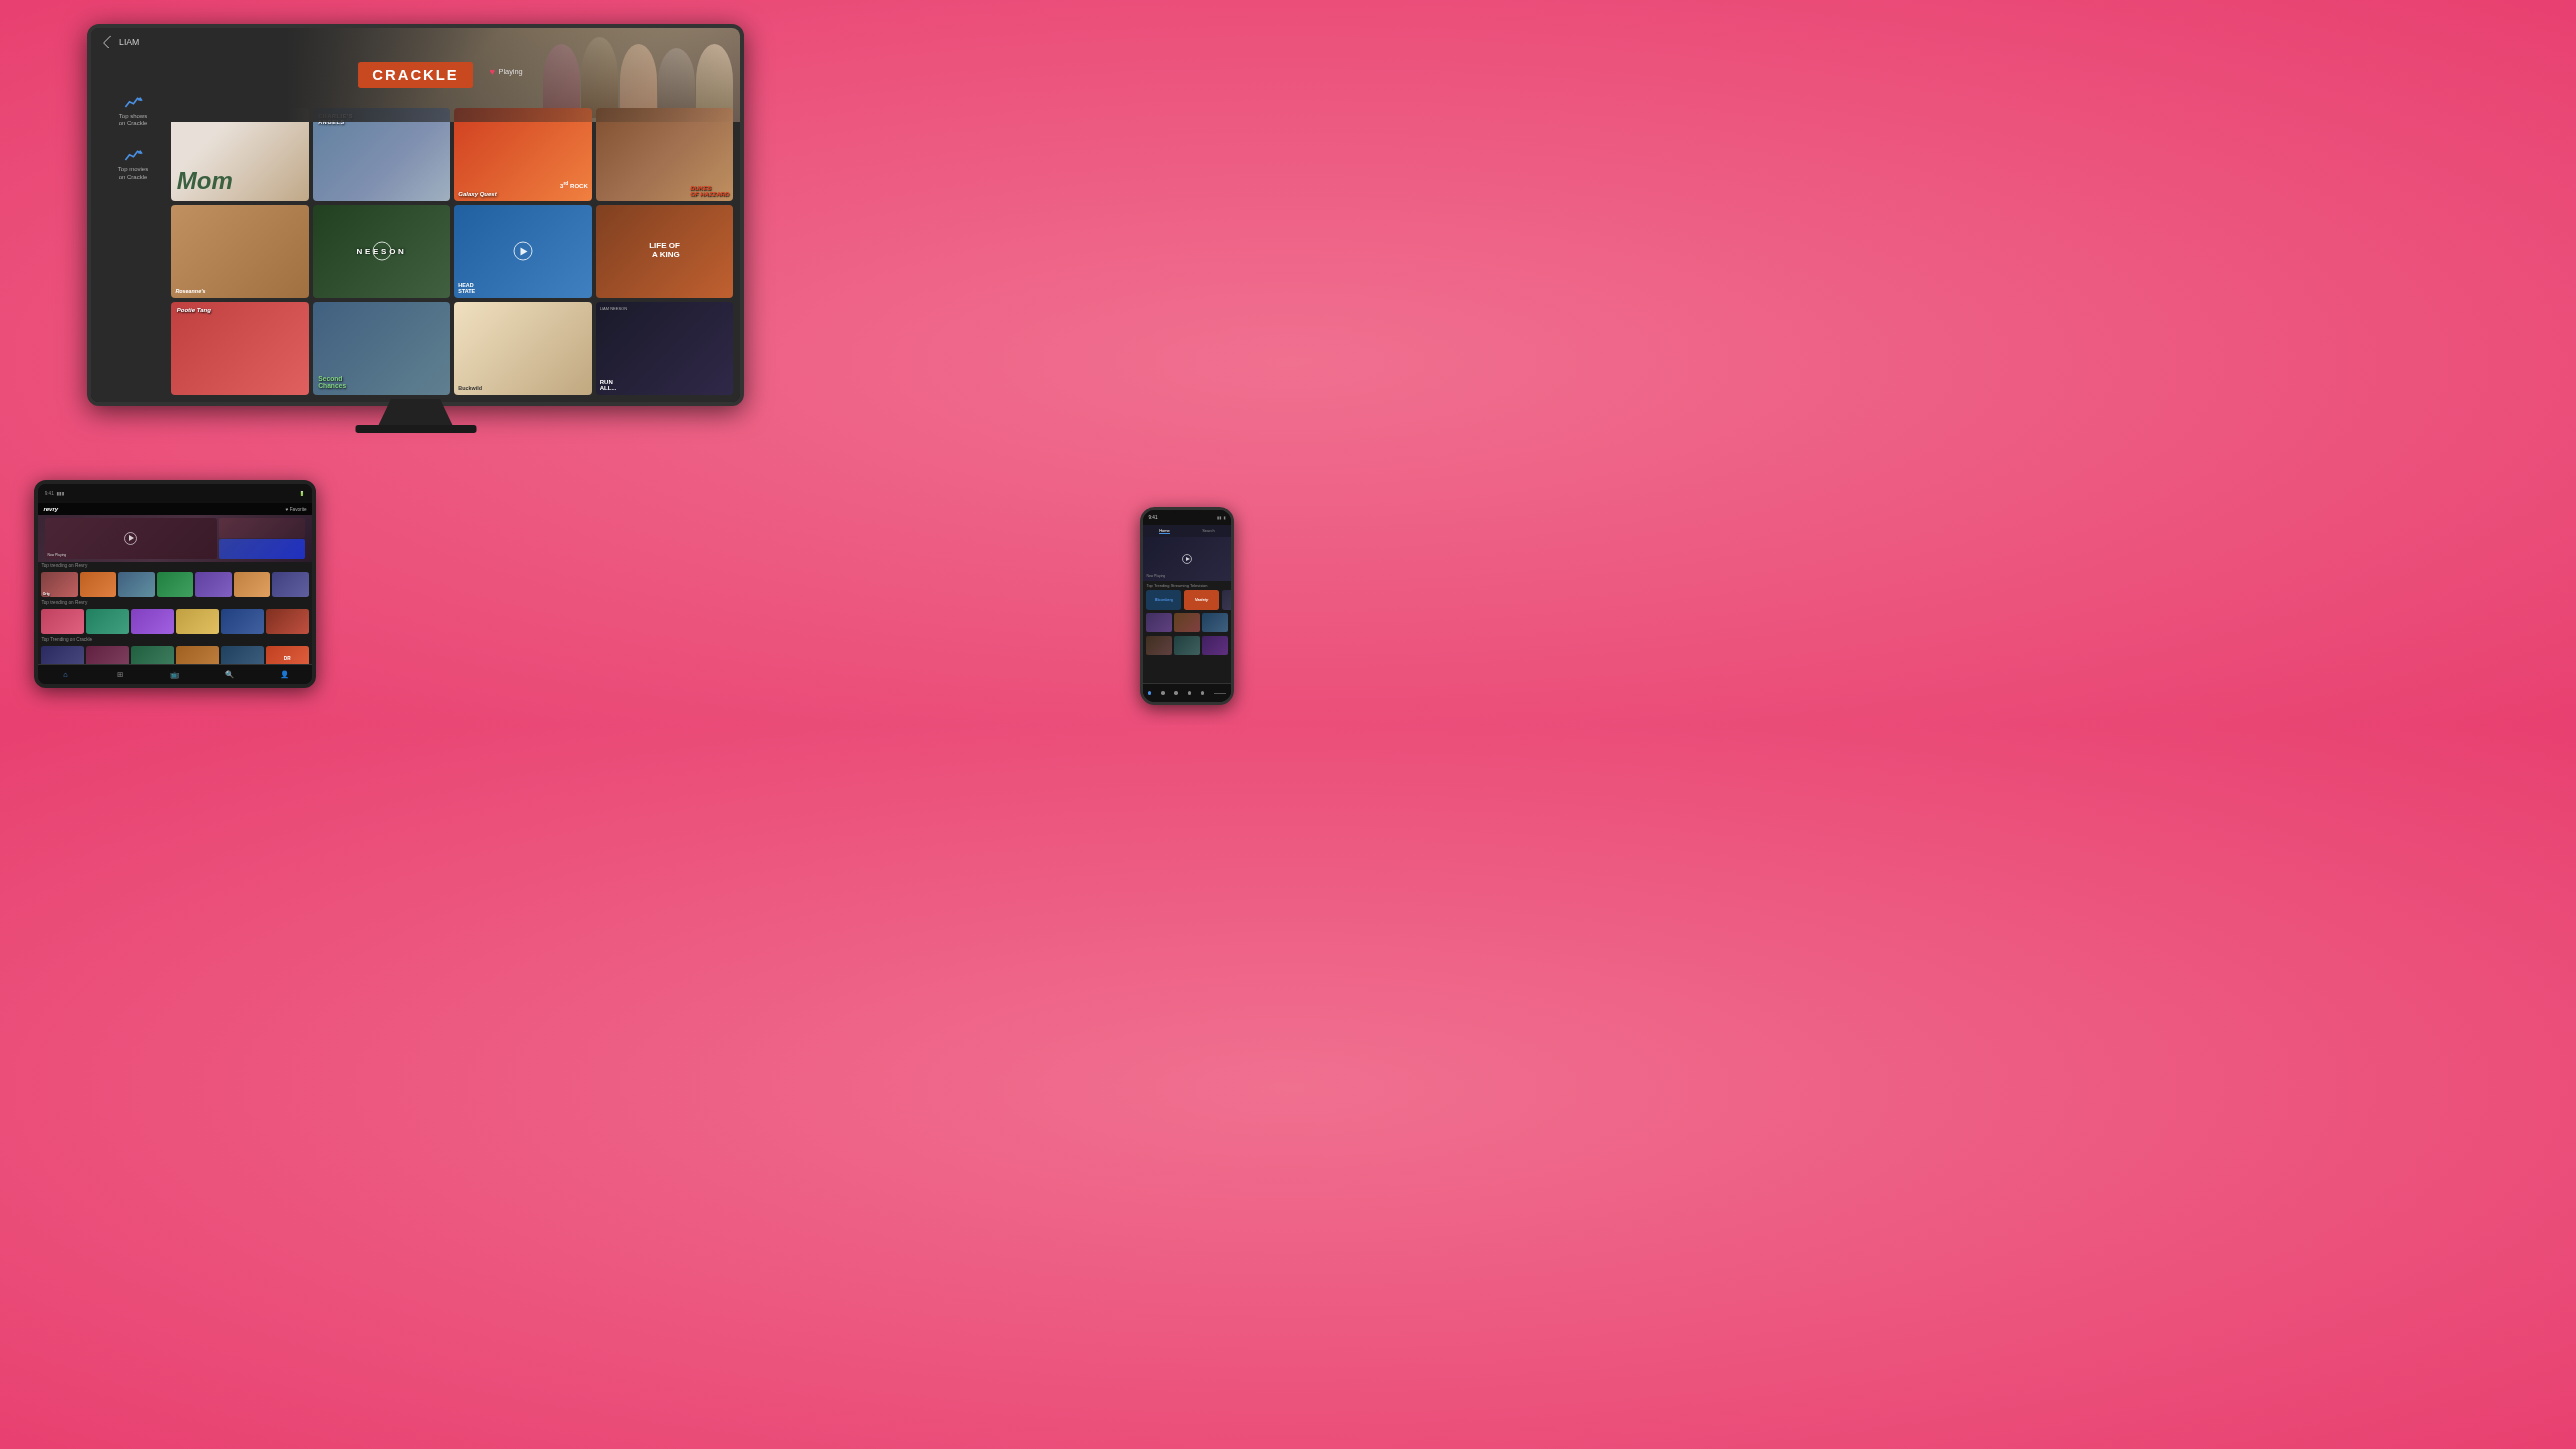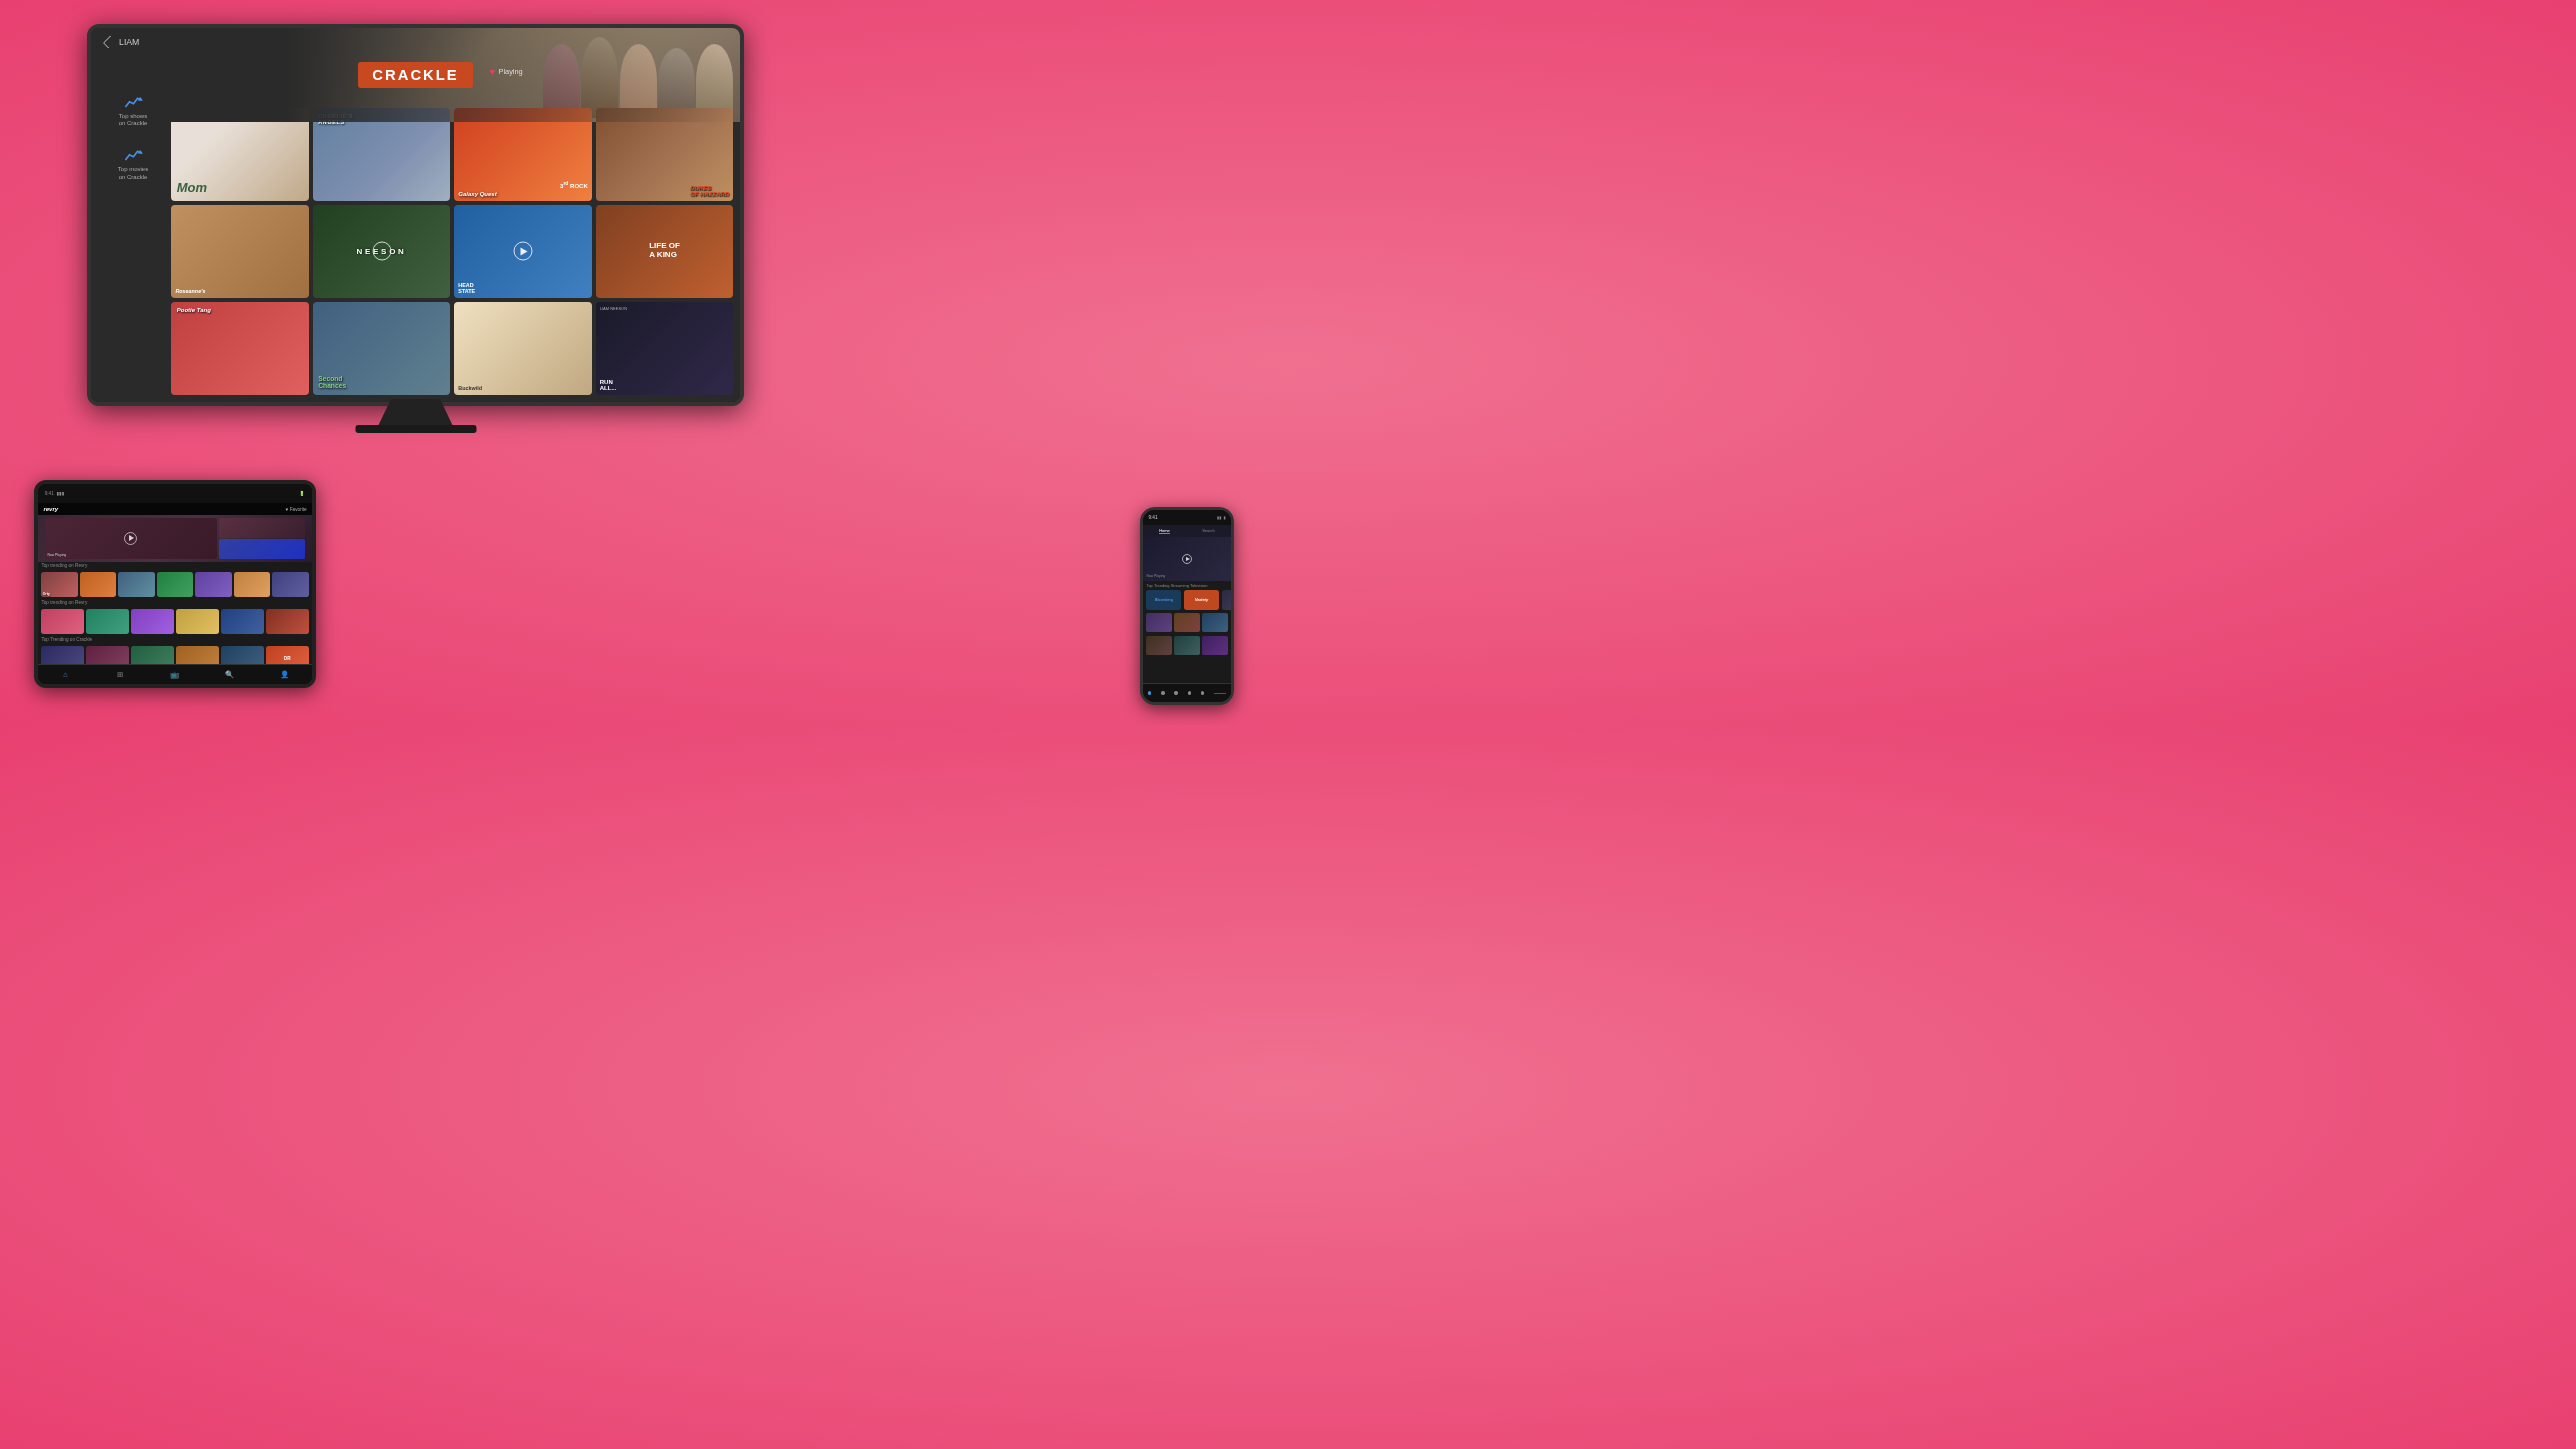--- a/index.html
+++ b/index.html
@@ -634,21 +634,21 @@
       position: absolute;
       bottom: 1.3px;
       left: 1.3px;
       color: white;
       font-size: 3.4px;
       font-weight: bold;
       text-shadow: 0.7px 0.7px 1.3px rgba(0,0,0,0.9);
     }
 
     
-    .mom-text { color: #3a6040; font-size: 13px; font-weight: 900; font-style: italic; }
+    .mom-text { color: #3a6040; font-size: 24px; font-weight: 900; font-style: italic; }
     .charlies-text { color: white; font-size: 5.4px; font-weight: bold; letter-spacing: 0.7px; text-shadow: 0.7px 0.7px 2px #000; }
     .galaxy-text { color: white; font-size: 6px; font-style: italic; font-weight: 900; text-shadow: 0.7px 0.7px 2.7px #000; }
     .takers-text { color: white; font-size: 8px; letter-spacing: 2.7px; font-weight: 900; text-shadow: 0.7px 0.7px 2.7px #000; }
     .head-text { color: white; font-size: 5.4px; font-weight: bold; }
     .life-text { color: white; font-size: 8px; font-weight: 900; line-height: 1.1; }
     .pootie-text { color: white; font-size: 6px; font-weight: 900; font-style: italic; text-shadow: 0.7px 0.7px 2px #000; }
     .second-text { color: #80d080; font-size: 6.7px; font-weight: bold; text-shadow: 0.7px 0.7px 2px #000; }
     .runaways-text { color: white; font-size: 6px; font-weight: 900; }
   </style>
 </head>
@@ -738,21 +738,21 @@
         </div>
         <div class="tv-card card-head">
           <div class="play-overlay">
             <div class="play-triangle"></div>
           </div>
           <div style="position:absolute;bottom:4px;left:4px;">
             <div class="head-text">HEAD<br>STATE</div>
           </div>
         </div>
         <div class="tv-card card-life">
-          <div style="position:absolute;top:50%;left:50%;transform:translate(-50%,-50%);text-align:left;">
+          <div style="position:absolute;top:50%;left:50%;transform:translate(-50%,-50%);text-align:right;">
             <div class="life-text">LIFE OF<br>A KING</div>
           </div>
         </div>
 
         <div class="tv-card card-pootie">
           <div style="position:absolute;top:5.4px;left:5.4px;">
             <div class="pootie-text">Pootie Tang</div>
           </div>
         </div>
         <div class="tv-card card-second">

